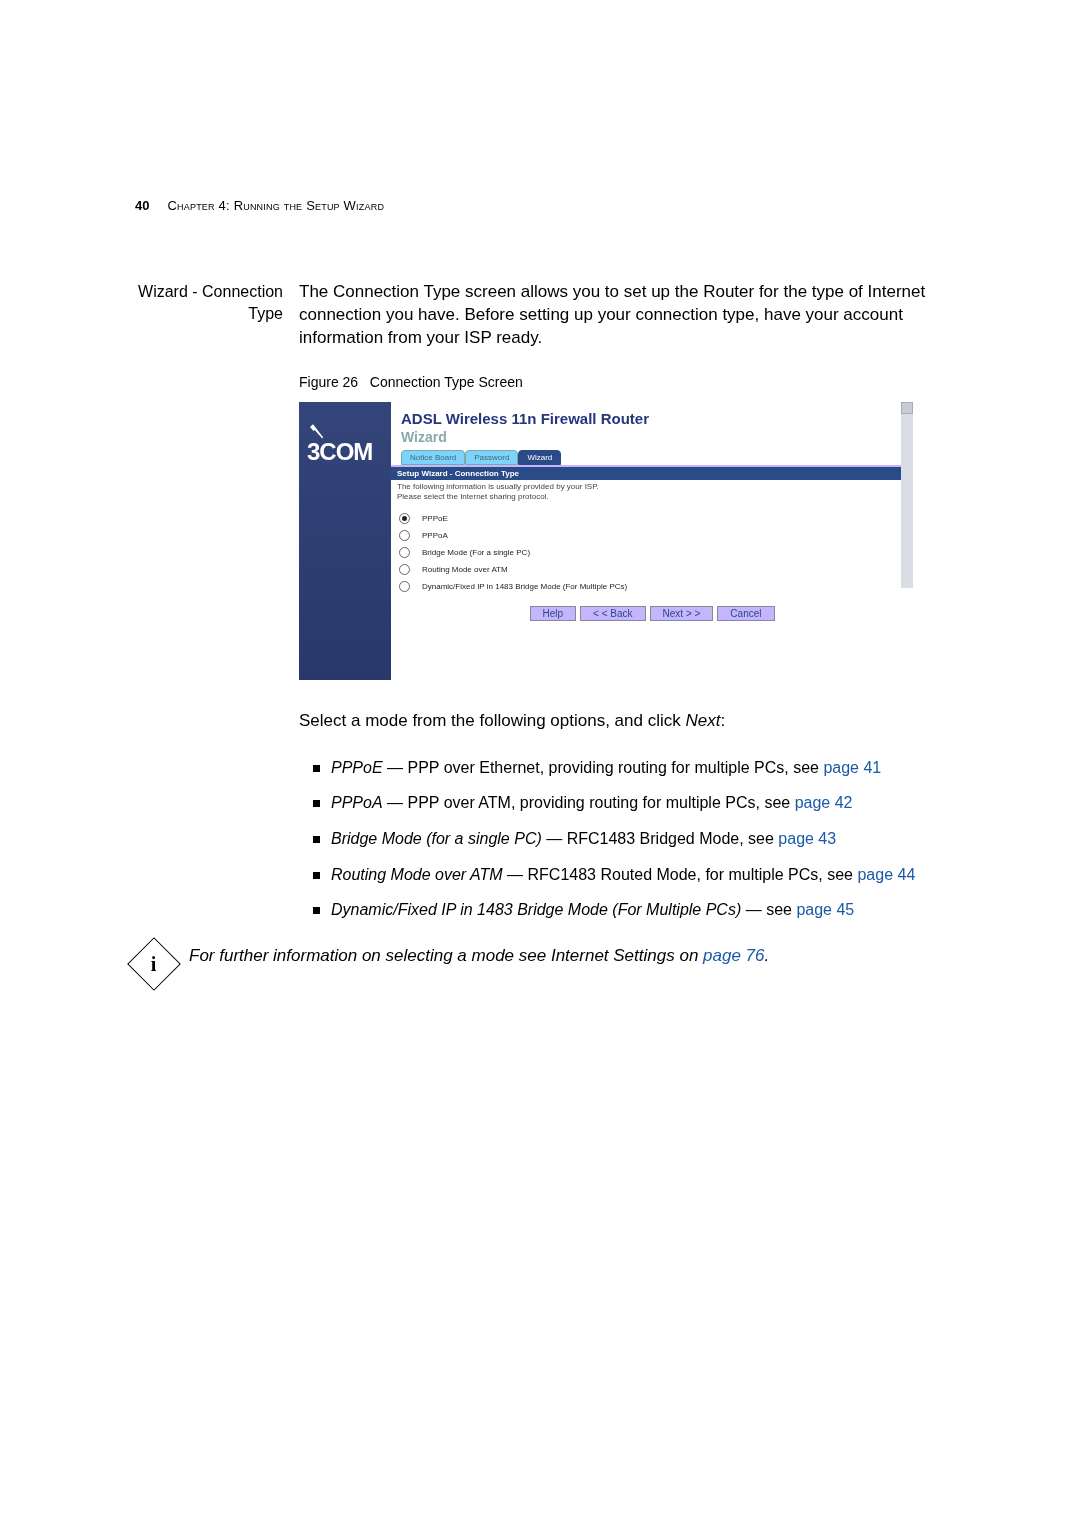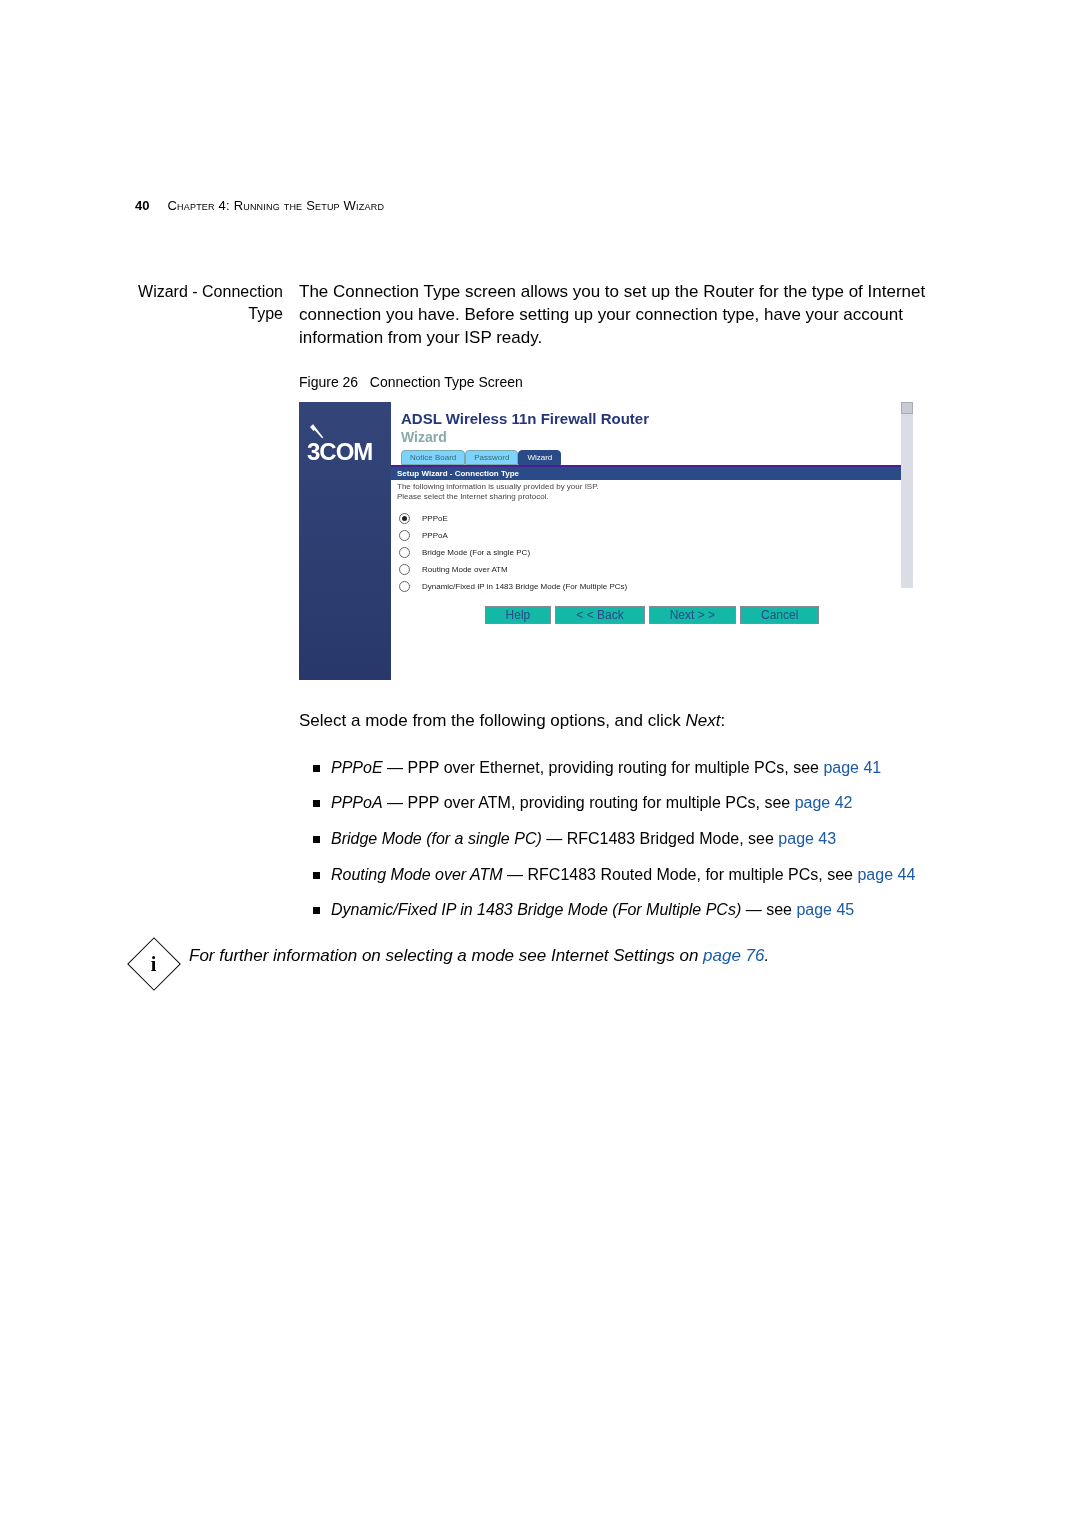--- a/index.html
+++ b/index.html
@@ -91,21 +91,21 @@
     padding: 2px 8px;
     border: 1px solid #7aa;
     background:#7dd3fc;
     color:#3a6b6b;
     position: relative;
     border-top-left-radius: 4px; border-top-right-radius: 4px;
   }
   .tab.active { background:#2a4a88; color:#fff; border-color:#2a4a88; }
   .shot-panel {
     margin: 0 0 0 0;
-    border-top: 2px solid #4c1d95;
+    border-top: 2px solid #c4b5fd;
   }
   .panel-bar {
     background:#2a4a88; color:#fff; font-size:8px; font-weight:700;
     padding: 2px 6px;
   }
   .panel-desc {
     font-size:8px; color:#444; padding: 2px 10px 10px 6px; line-height:1.3;
   }
   .radio-row {
     font-size:8px; color:#222; padding: 0 8px 6px 8px;
@@ -116,22 +116,22 @@
     display:inline-block; position:relative; flex-shrink:0;
   }
   .radio-dot.sel::after{
     content:""; position:absolute; left:2px; top:2px; width:5px; height:5px;
     background:#222; border-radius:50%;
   }
   .panel-btns {
     display:flex; gap:4px; justify-content:center; padding: 8px 0 0 0;
   }
   .pbtn {
-    font-size:12px; color:#2a4a88; border:1px solid #889;
-    background:#14b8a6; padding:1px 20px;
+    font-size:10px; color:#2a4a88; border:1px solid #889;
+    background:#c4b5fd; padding:1px 12px;
   }
   .scroll-rail {
     position:absolute; right:0; top:0; width:12px; height:186px;
     background:#dadde3;
   }
   .scroll-up {
     position:absolute; right:0; top:0; width:12px; height:12px;
     background:#c7cbd4; border:1px solid #aab;
     box-sizing:border-box;
   }

